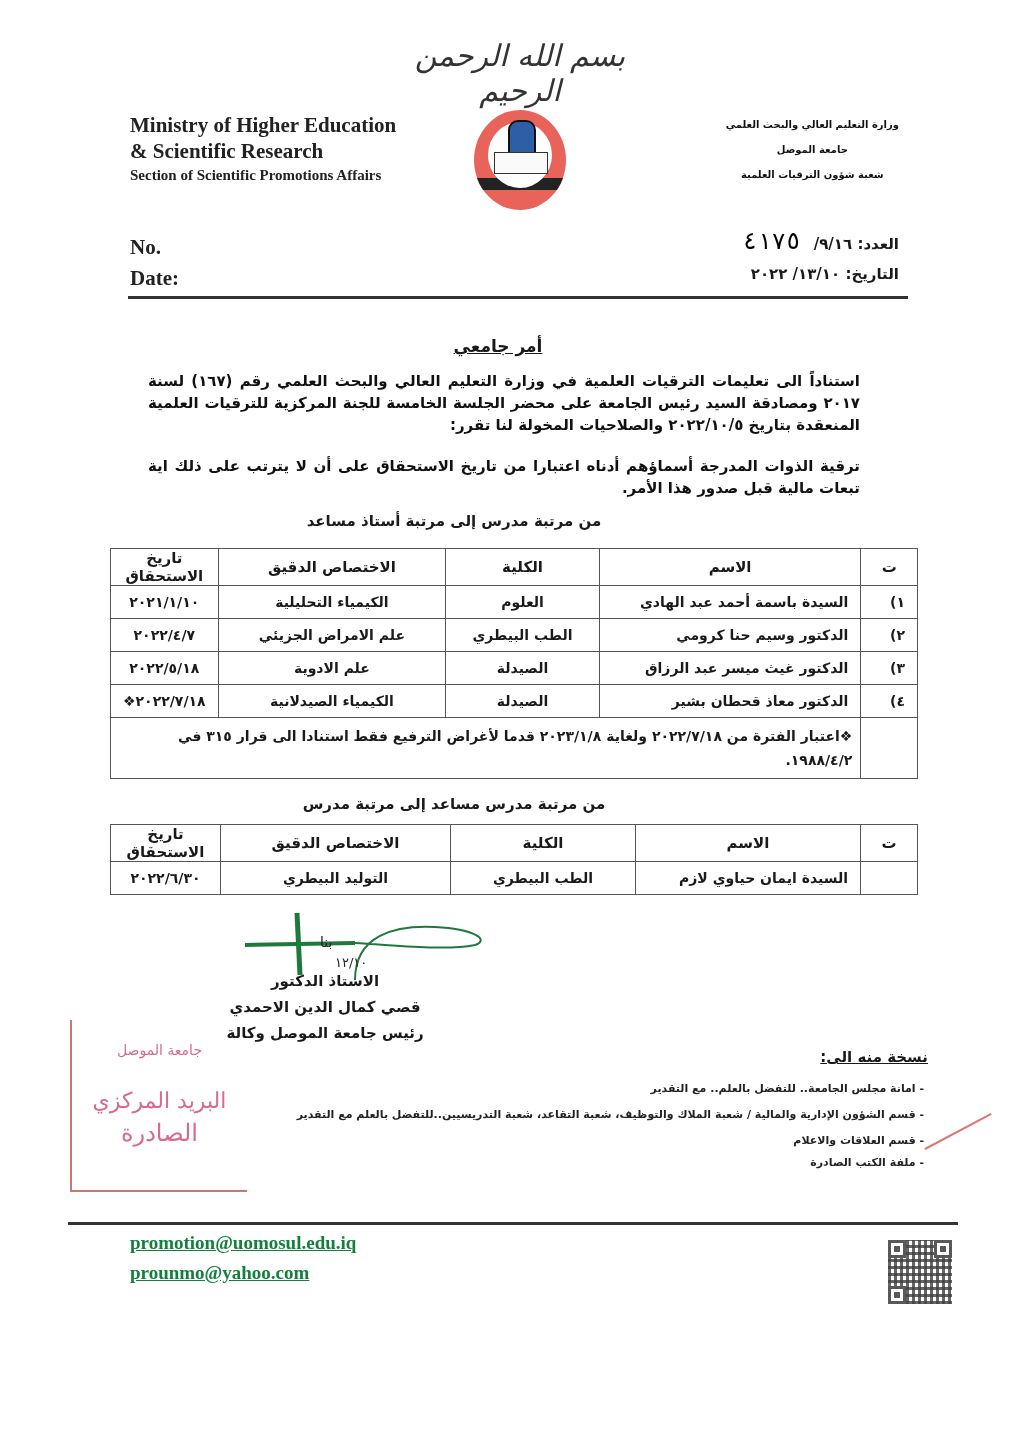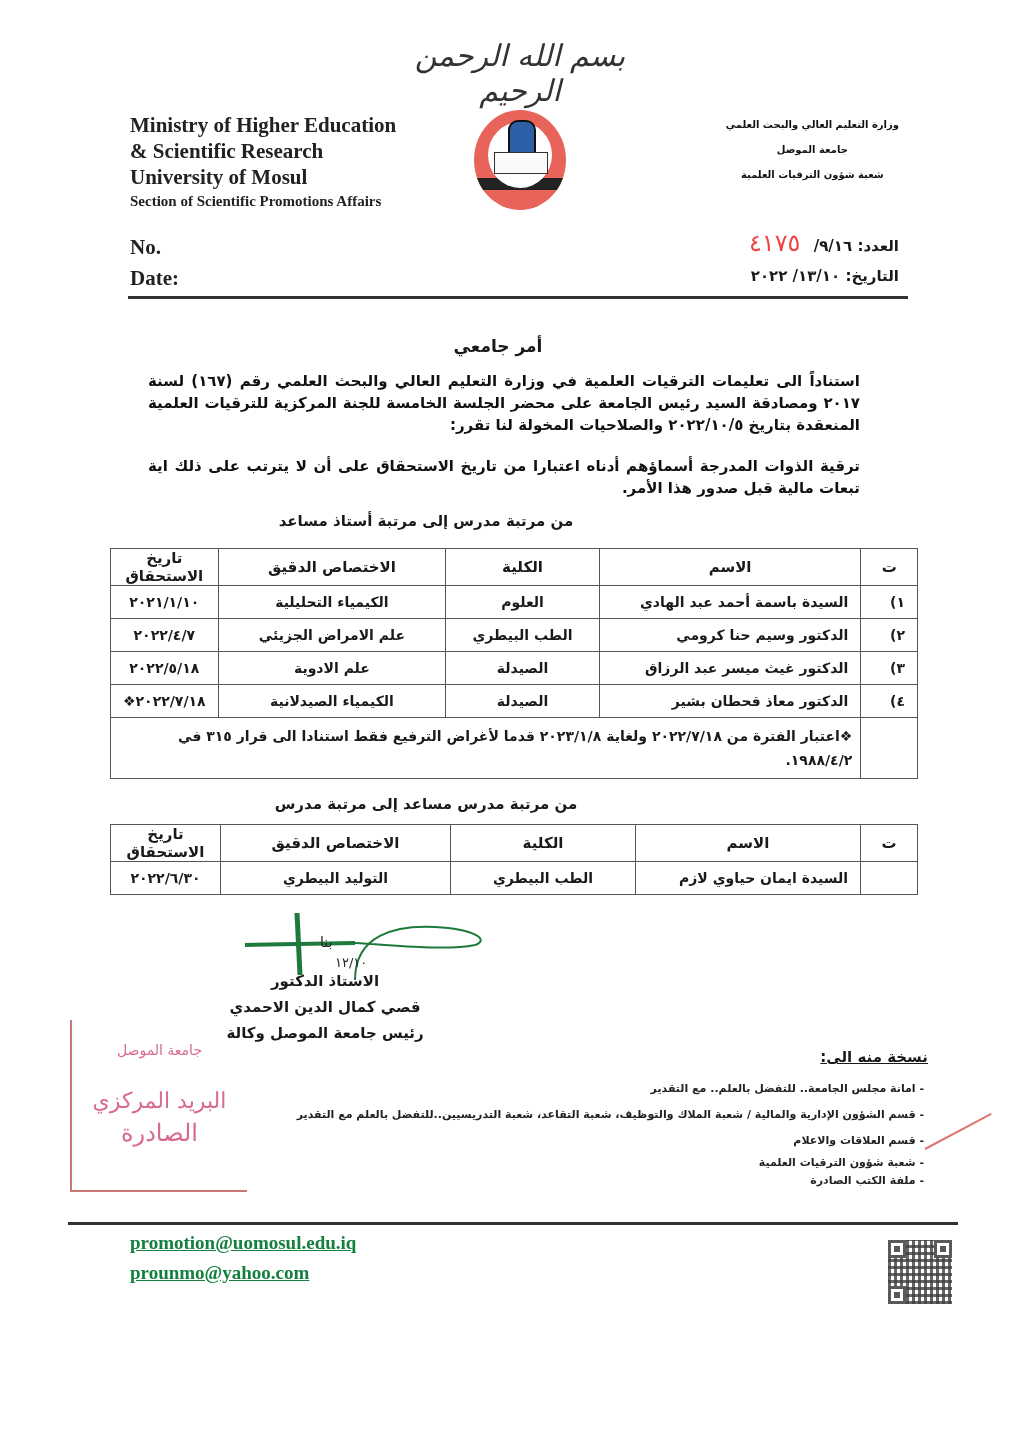--- a/index.html
+++ b/index.html
@@ -13,25 +13,25 @@
   .en-head .small { font-size:15px; line-height:22px; }
   .ar-head { right:125px; top:112px; direction:rtl; text-align:center; font-weight:bold; font-size:10px; line-height:25px; color:#111; }
   .ar-head div:first-child { text-align:right; }
   .logo { left:474px; top:110px; width:92px; height:100px; border-radius:50%; background:#e8635a; overflow:hidden; }
   .logo .inner { position:absolute; left:14px; top:12px; width:64px; height:66px; border-radius:50%; background:#fff; }
   .logo .tower { position:absolute; left:34px; top:10px; width:24px; height:30px; background:#2d5fa6; border-radius:10px 10px 0 0; border:2px solid #111; }
   .logo .book { position:absolute; left:20px; top:42px; width:52px; height:20px; background:#fafafa; border:1px solid #333; }
   .logo .band { position:absolute; left:0; top:68px; width:92px; height:12px; background:#222; }
   .no-date { left:130px; top:232px; font-family:"Liberation Serif", serif; font-weight:bold; font-size:21px; line-height:31px; color:#222; }
   .ref { right:125px; top:228px; direction:rtl; font-weight:bold; font-size:15px; line-height:30px; }
-  .ref .hand { color:#ef4444; font-size:24px; font-weight:normal; font-family:Liberation Serif, serif; margin-right:8px; }
+  .ref .hand { color:#000000; font-size:24px; font-weight:normal; font-family:Liberation Mono, monospace; margin-right:8px; }
   .hr { left:128px; width:780px; height:3px; background:#333; }
-  .title { left:0; width:996px; top:336px; text-align:center; font-weight:bold; font-size:17px; direction:rtl; }
+  .title { left:0; width:996px; top:336px; text-align:center; font-weight:bold; font-size:17px; direction:rtl;text-decoration:underline; }
   .para { left:148px; width:712px; direction:rtl; text-align:justify; font-weight:bold; font-size:15px; line-height:22px; color:#111; }
-  .subtitle { left:0; width:852px; text-align:center; direction:rtl; font-weight:bold; font-size:15px; }
+  .subtitle { left:0; width:852px; text-align:center; direction:rtl; font-weight:bold; font-size:15px;padding-left:28px; }
   table { position:absolute; border-collapse:collapse; direction:rtl; font-weight:bold; font-size:14px; }
   td, th { border:1.5px solid #555; text-align:center; height:32px; padding:0 12px; font-weight:bold; }
   th { font-size:15px; }
   td.name { text-align:right; }
   td.num { text-align:right; width:32px; }
   td.note { text-align:right; line-height:24px; padding:6px 8px; }
   .sig-area { left:205px; top:905px; width:290px; height:80px; }
   .sig-text { left:200px; top:968px; width:250px; direction:rtl; text-align:center; font-weight:bold; font-size:15px; line-height:26px; }
   .stamp { left:70px; top:1020px; width:175px; height:170px; border-left:2px solid #c77; border-bottom:2px solid #c77; color:#d86a8c; direction:rtl; text-align:center; }
   .stamp .ring { font-size:14px; margin-top:22px; }
@@ -50,21 +50,20 @@
   .qr .f::after { content:""; position:absolute; left:3px; top:3px; width:6px; height:6px; background:#222; }
 </style>
 </head>
 <body>
 
 <div class="abs basmala">بسم الله الرحمن الرحيم</div>
 
 <div class="abs en-head">
   <div>Ministry of Higher Education</div>
   <div>&amp; Scientific Research</div>
-  <div>University of Mosul</div>
   <div class="small">Section of Scientific Promotions Affairs</div>
 </div>
 
 <div class="abs logo">
   <div class="band"></div>
   <div class="inner"></div>
   <div class="tower"></div>
   <div class="book"></div>
 </div>
 
@@ -179,21 +178,20 @@
   <div class="ring">جامعة الموصل</div>
   <div class="l1">البريد المركزي</div>
   <div class="l2">الصادرة</div>
 </div>
 
 <div class="abs copies-title">نسخة منه الى:</div>
 <ul class="abs copies">
   <li>- امانة مجلس الجامعة.. للتفضل بالعلم.. مع التقدير</li>
   <li>- قسم الشؤون الإدارية والمالية / شعبة الملاك والتوظيف، شعبة التقاعد، شعبة التدريسيين..للتفضل بالعلم مع التقدير</li>
   <li>- قسم العلاقات والاعلام</li>
-  <li class="tight">- شعبة شؤون الترقيات العلمية</li>
   <li class="tight">- ملفة الكتب الصادرة</li>
 </ul>
 <div class="abs pinkmark"></div>
 
 <div class="abs hr" style="top:1222px; left:68px; width:890px;"></div>
 
 <a class="abs email" style="top:1232px;">promotion@uomosul.edu.iq</a>
 <a class="abs email" style="top:1262px;">prounmo@yahoo.com</a>
 
 <div class="abs qr">

